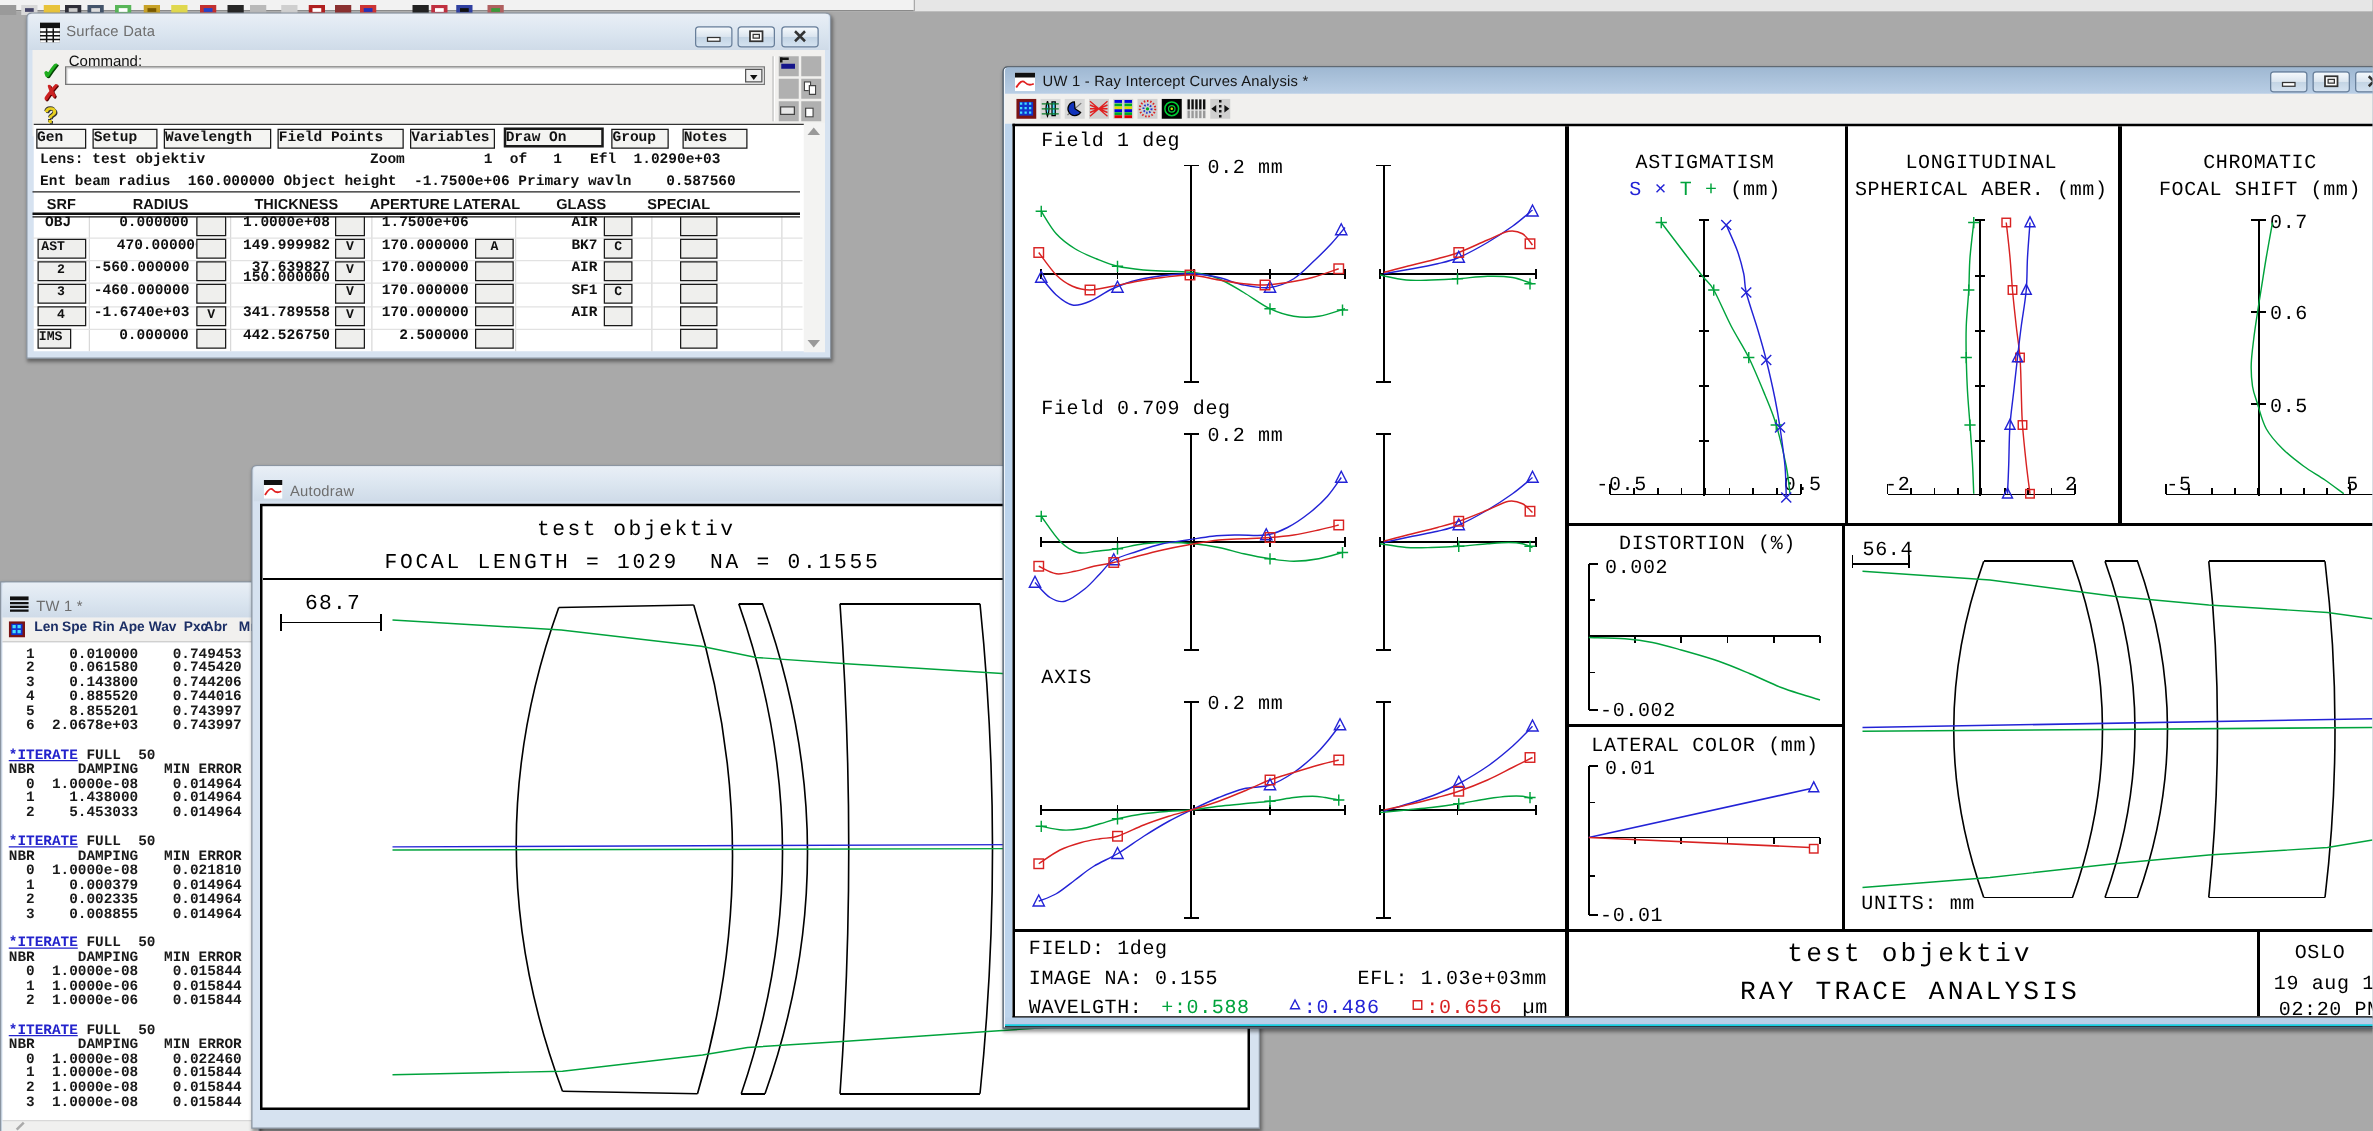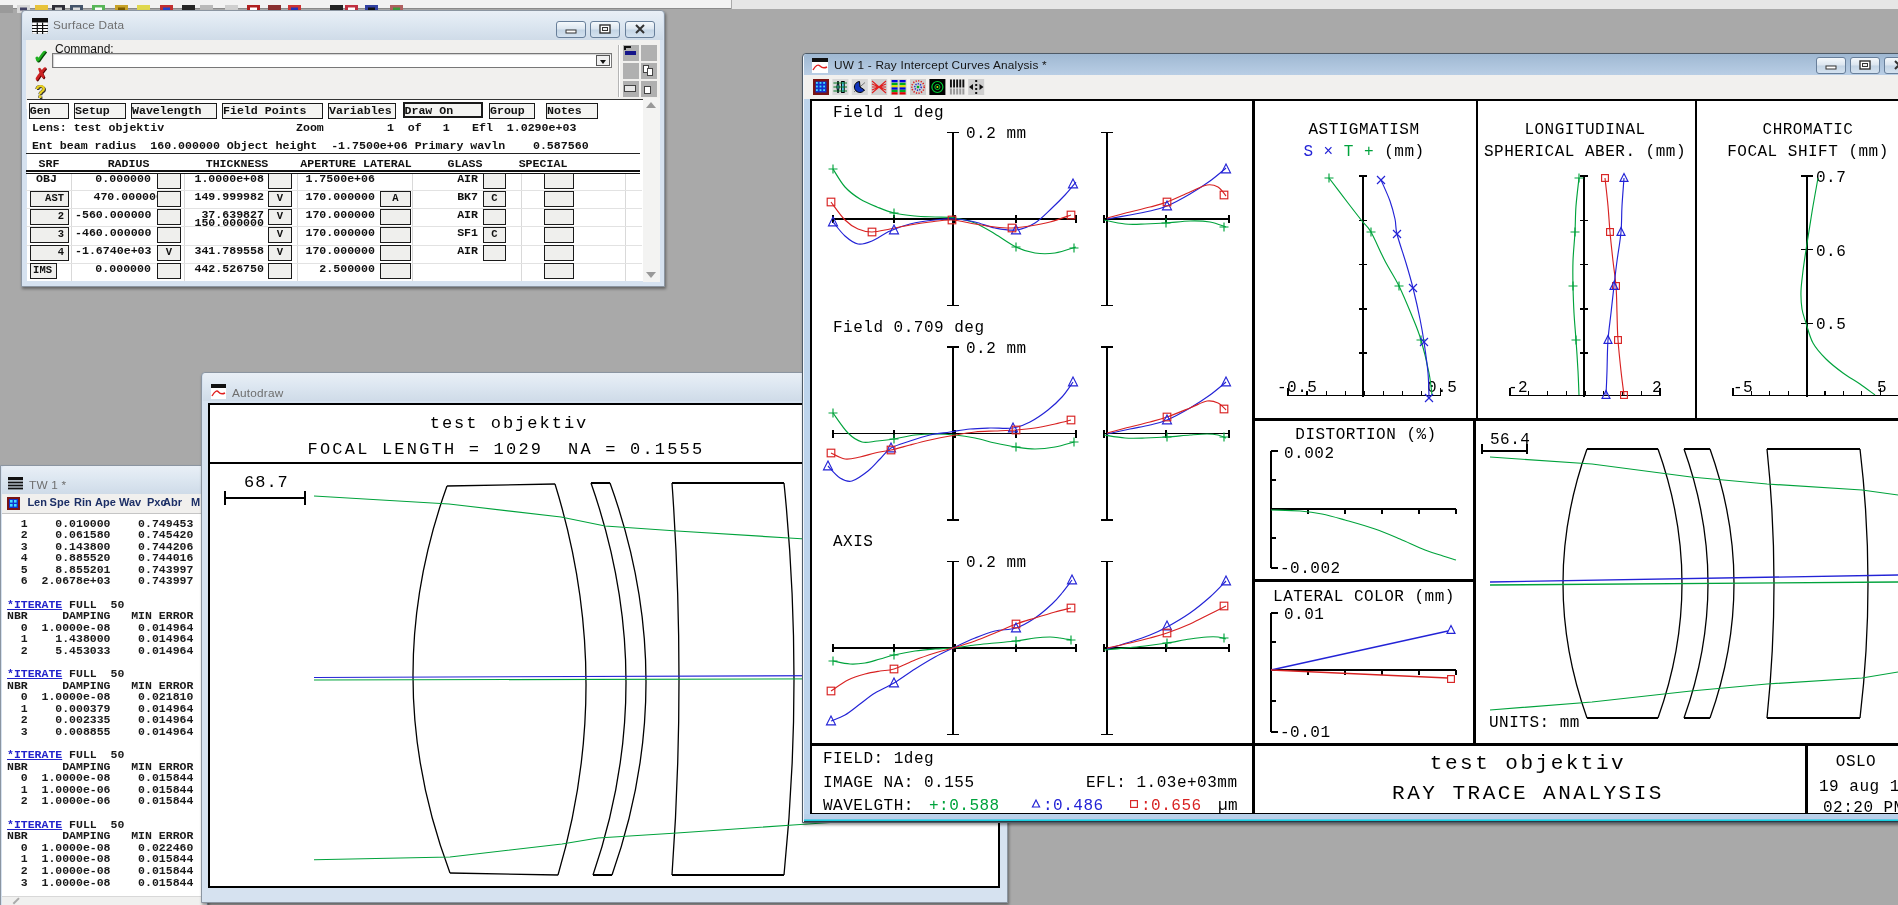--- a/index.html
+++ b/index.html
@@ -14,23 +14,23 @@
 .cbtns{position:absolute;top:3px;height:17px;display:flex;gap:3px}
 .cb{width:30px;height:17px;border:1px solid #687f9a;border-radius:3px;background:linear-gradient(#f5f9fc,#dbe5ef 48%,#c3d4e4 52%,#d4e2f0);position:relative}
 .cb svg{position:absolute;left:0;top:0}
 
 .sdtool{position:absolute;left:4px;right:4px;top:29px;height:69px;background:#f1f0ee}
 .sdsheet{position:absolute;left:5px;right:5px;top:88px;bottom:5px;background:#fff;border-top:1px solid #333}
 .tab{position:absolute;top:102.5px;height:16px;white-space:nowrap;border:1.4px solid #1a1a1a;background:#f4f4f2;font-family:"Liberation Mono",monospace;font-size:11.6px;font-weight:bold;line-height:13px;text-align:left;color:#111}
 .tabon{border-width:2.6px;margin-top:-1px}
 .mv{position:absolute;font-family:"Liberation Mono",monospace;font-size:11.6px;font-weight:bold;color:#111;white-space:pre}
 .r{text-align:right}
-.mh{position:absolute;font-family:Liberation Mono, monospace;font-size:11.6px;font-weight:bold;color:#111;transform:translateX(-50%);white-space:nowrap}
+.mh{position:absolute;font-family:Liberation Sans, sans-serif;font-size:11.6px;font-weight:bold;color:#111;transform:translateX(-50%);white-space:nowrap}
 .sbtn{position:absolute;height:16px;border:1.4px solid #1a1a1a;background:#efefed;font-family:"Liberation Mono",monospace;font-size:10.5px;font-weight:bold;text-align:center;color:#111;line-height:12px}
-.srfb{text-align:right;padding-right:4px;line-height:12.5px}
+.srfb{text-align:right;padding-right:16px;line-height:12.5px}
 .bl{display:inline-block;line-height:12.5px}
 .twl{position:absolute;left:6px;font-family:"Liberation Mono",monospace;font-size:11.5px;font-weight:bold;line-height:11.58px;color:#1a1a1a;white-space:pre}
 .it{color:#2222cc;text-decoration:underline}
 </style></head>
 <body>
 <div style="position:absolute;left:0;top:0;width:1898px;height:9px;background:#f2f2f2;border-bottom:1px solid #8a8a8a"><svg width="420" height="9" viewBox="0 0 420 9">
       <rect x="0" y="0" width="13" height="8" fill="#9a9a9a"></rect>
       <rect x="17" y="0" width="13" height="8" fill="#d8d8d8"></rect>
       <rect x="20" y="2.5" width="7" height="3" fill="#446"></rect>
       <rect x="35" y="0" width="13" height="8" fill="#e8c33a"></rect>

